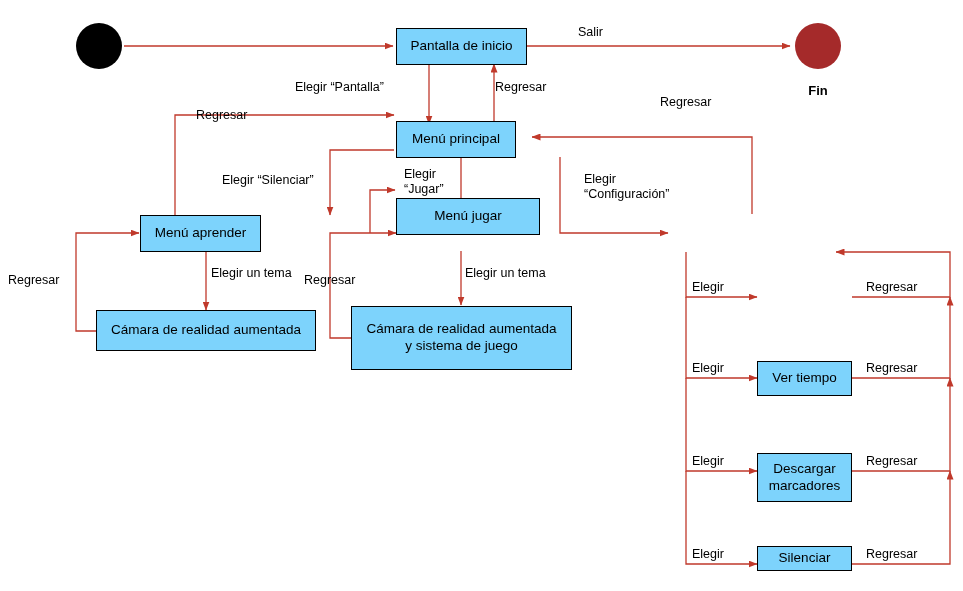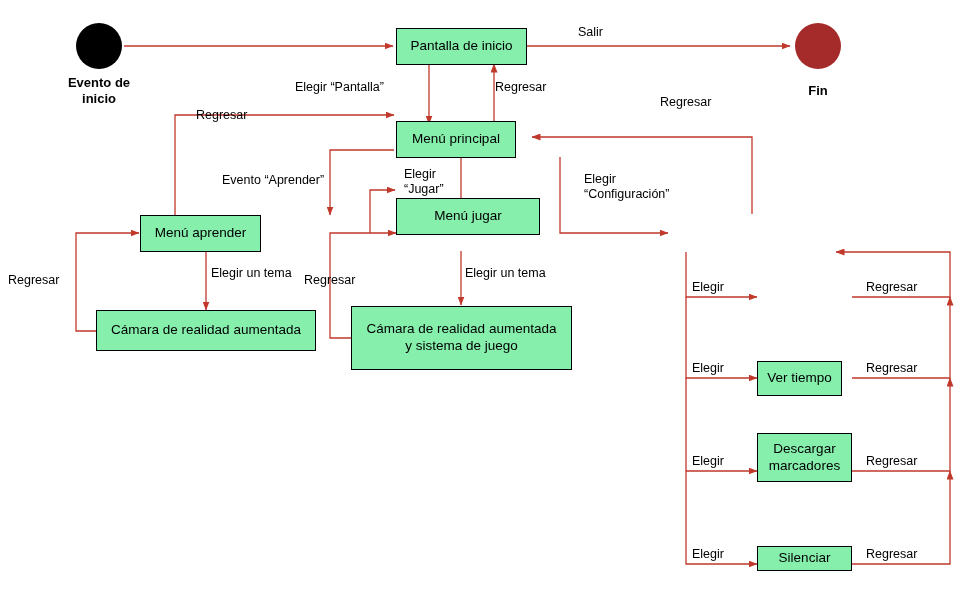--- a/index.html
+++ b/index.html
@@ -12,21 +12,21 @@
     width: 963px;
     height: 591px;
     background: #ffffff;
     font-family: "Liberation Sans", sans-serif;
     overflow: hidden;
   }
   .node {
     position: absolute;
     box-sizing: border-box;
     border: 1.5px solid #000000;
-    background: #86efac;
+    background: #7dd3fc;
     display: flex;
     align-items: center;
     justify-content: center;
     text-align: center;
     font-size: 13.5px;
     color: #000000;
     line-height: 1.25;
     padding: 6px 6px;
     white-space: pre-line;
   }
@@ -114,59 +114,57 @@
 
       <path d="M852,471 L950,471 L950,378"></path>
 
       <path d="M686,471 L686,564 L757,564"></path>
 
       <path d="M852,564 L950,564 L950,471"></path>
     </g>
   </svg>
 
   <div class="dot dot-start" style="left:76px; top:23px; width:46px; height:46px;"></div>
-  <div class="caption" style="left:39px; top:75px; width:120px;">Evento de
-inicio</div>
 
   <div class="dot dot-end" style="left:795px; top:23px; width:46px; height:46px;"></div>
   <div class="caption" style="left:758px; top:83px; width:120px;">Fin</div>
 
   <div class="node" style="left:396px; top:28px; width:131px; height:37px;">Pantalla de inicio</div>
 
   <div class="node" style="left:396px; top:121px; width:120px; height:37px;">Menú principal</div>
 
   <div class="node" style="left:140px; top:215px; width:121px; height:37px;">Menú aprender</div>
 
   <div class="node" style="left:396px; top:198px; width:144px; height:37px;">Menú jugar</div>
 
 
   <div class="node" style="left:96px; top:310px; width:220px; height:41px;">Cámara de realidad aumentada</div>
 
   <div class="node" style="left:351px; top:306px; width:221px; height:64px;">Cámara de realidad aumentada
 y sistema de juego</div>
 
 
-  <div class="node" style="left:757px; top:361px; width:85px; height:35px;">Ver tiempo</div>
+  <div class="node" style="left:757px; top:361px; width:95px; height:35px;">Ver tiempo</div>
 
-  <div class="node" style="left:757px; top:433px; width:95px; height:49px;">Descargar
+  <div class="node" style="left:757px; top:453px; width:95px; height:49px;">Descargar
 marcadores</div>
 
   <div class="node" style="left:757px; top:546px; width:95px; height:25px;">Silenciar</div>
 
   <div class="edgelabel" style="left:578px; top:25px; width:90px;">Salir</div>
 
   <div class="edgelabel" style="left:295px; top:80px; width:140px;">Elegir “Pantalla”</div>
 
   <div class="edgelabel" style="left:495px; top:80px; width:80px;">Regresar</div>
 
   <div class="edgelabel" style="left:196px; top:108px; width:80px;">Regresar</div>
 
   <div class="edgelabel" style="left:660px; top:95px; width:80px;">Regresar</div>
 
-  <div class="edgelabel" style="left:222px; top:173px; width:125px;">Evento “Aprender”</div>
+  <div class="edgelabel" style="left:222px; top:173px; width:125px;">Elegir “Silenciar”</div>
 
   <div class="edgelabel" style="left:404px; top:167px; width:66px;">Elegir
 “Jugar”</div>
 
   <div class="edgelabel" style="left:584px; top:172px; width:120px;">Elegir
 “Configuración”</div>
 
   <div class="edgelabel" style="left:211px; top:266px; width:100px;">Elegir un tema</div>
 
   <div class="edgelabel" style="left:465px; top:266px; width:100px;">Elegir un tema</div>

